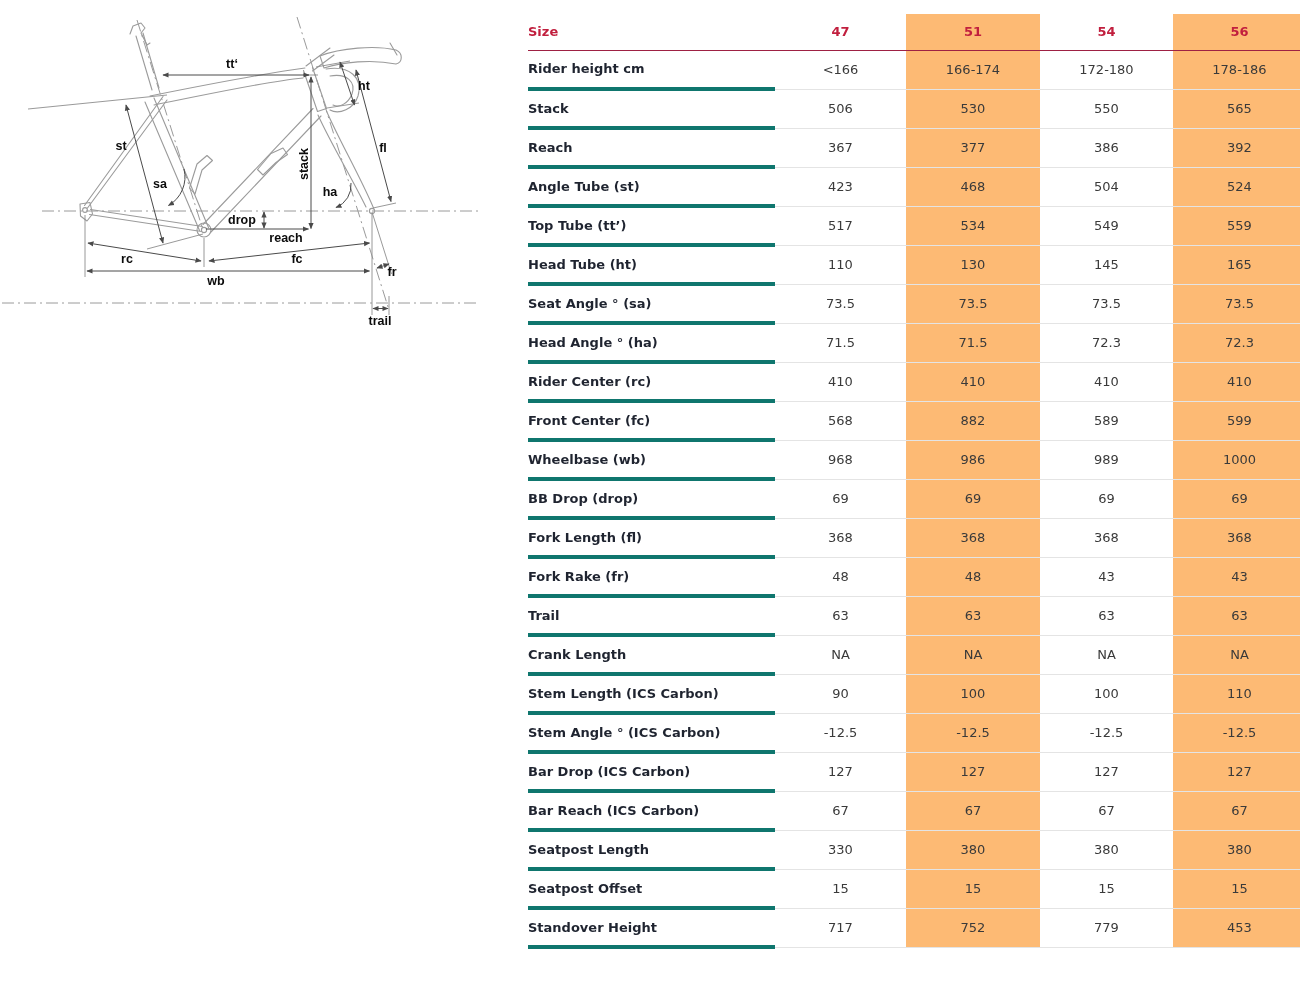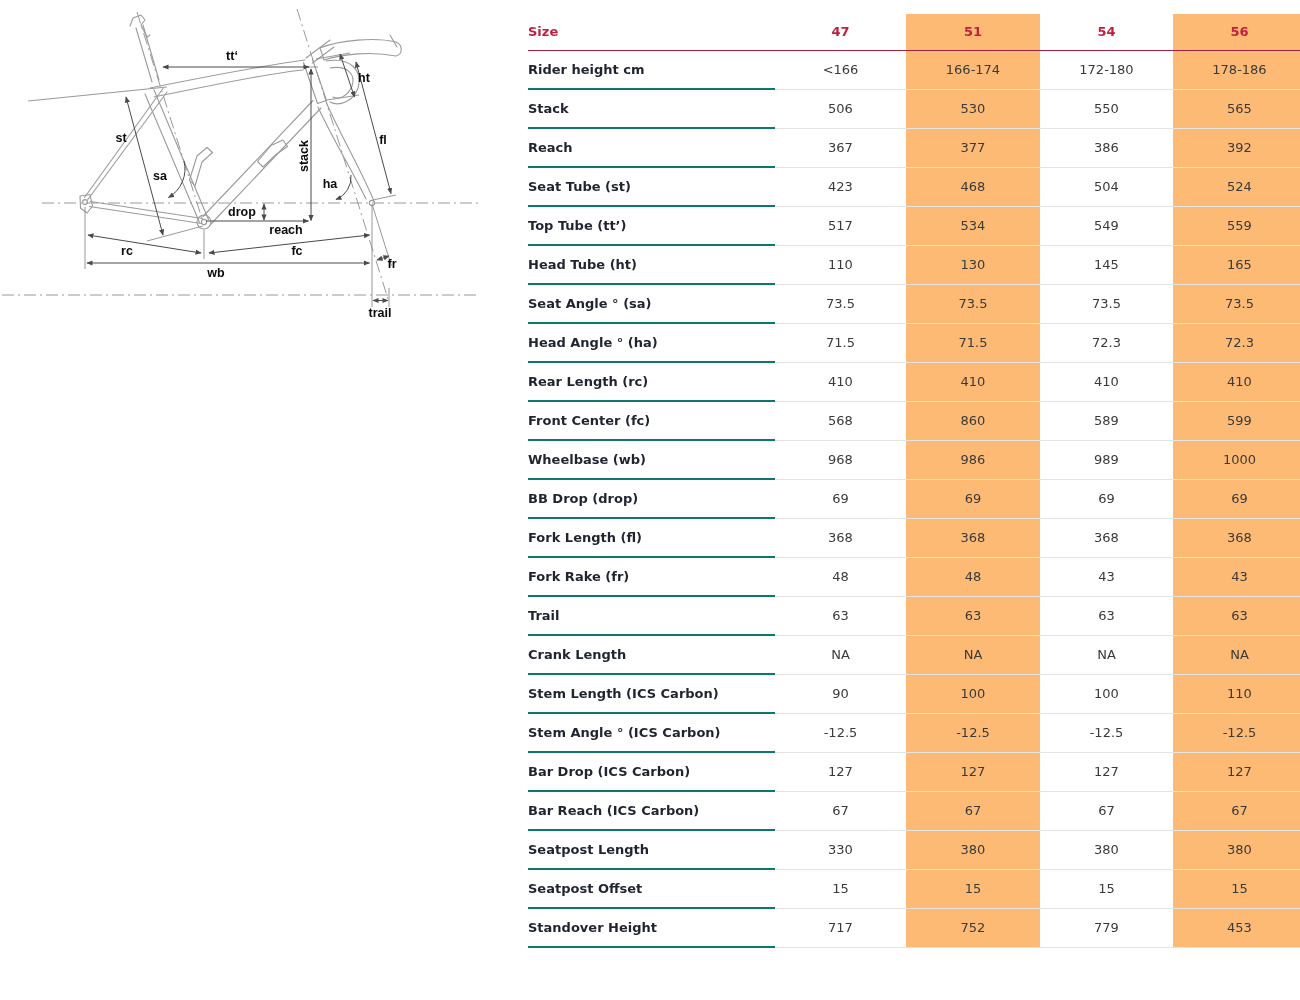--- a/index.html
+++ b/index.html
@@ -1,26 +1,26 @@
 <!DOCTYPE html>
 <html><head>
 <meta charset="utf-8">
 <style>
   html,body{margin:0;padding:0;background:#fff;}
   .stage{position:relative;width:1300px;height:1000px;background:#fff;overflow:hidden;
          font-family:"DejaVu Sans","Liberation Sans",sans-serif;}
-  .diagram{position:absolute;left:0;top:4px;width:500px;height:330px;}
+  .diagram{position:absolute;left:0;top:12px;width:500px;height:330px;}
   .dlab{font:bold 12.5px "Liberation Sans",sans-serif;fill:#0b0b0b;}
   table.geo{position:absolute;left:528px;top:14px;width:778px;border-collapse:collapse;
             table-layout:fixed;font-size:13px;}
   table.geo th,table.geo td{vertical-align:middle;padding:0;}
   thead tr{height:36px;}
   tbody tr{height:39px;}
   .lbl{text-align:left;padding-left:17px;font-weight:bold;color:#1f2430;}
-  tbody .lbl{border-bottom:2px solid #0f766e;}
+  tbody .lbl{border-bottom:4px solid #0f766e;}
   thead th{border-bottom:1px solid #9e2143;}
   .val{text-align:center;color:#3a3a3a;font-weight:400;}
   tbody .val{border-bottom:1px solid #e4e4e4;}
   .hdr{color:#c11f3e;font-weight:bold;}
   .shade{background:#fdba74;}
 </style>
 </head>
 <body>
 
 <div class="stage">
@@ -160,21 +160,21 @@
 
     <tr>
       <td class="lbl">Reach</td>
       <td class="val">367</td>
       <td class="val shade">377</td>
       <td class="val">386</td>
       <td class="val shade">392</td>
     </tr>
 
     <tr>
-      <td class="lbl">Seat Tube (st)</td>
+      <td class="lbl">Angle Tube (st)</td>
       <td class="val">423</td>
       <td class="val shade">468</td>
       <td class="val">504</td>
       <td class="val shade">524</td>
     </tr>
 
     <tr>
       <td class="lbl">Top Tube (tt’)</td>
       <td class="val">517</td>
       <td class="val shade">534</td>
@@ -200,31 +200,31 @@
 
     <tr>
       <td class="lbl">Head Angle ° (ha)</td>
       <td class="val">71.5</td>
       <td class="val shade">71.5</td>
       <td class="val">72.3</td>
       <td class="val shade">72.3</td>
     </tr>
 
     <tr>
-      <td class="lbl">Rear Length (rc)</td>
+      <td class="lbl">Rider Center (rc)</td>
       <td class="val">410</td>
       <td class="val shade">410</td>
       <td class="val">410</td>
       <td class="val shade">410</td>
     </tr>
 
     <tr>
       <td class="lbl">Front Center (fc)</td>
       <td class="val">568</td>
-      <td class="val shade">860</td>
+      <td class="val shade">882</td>
       <td class="val">589</td>
       <td class="val shade">599</td>
     </tr>
 
     <tr>
       <td class="lbl">Wheelbase (wb)</td>
       <td class="val">968</td>
       <td class="val shade">986</td>
       <td class="val">989</td>
       <td class="val shade">1000</td>

